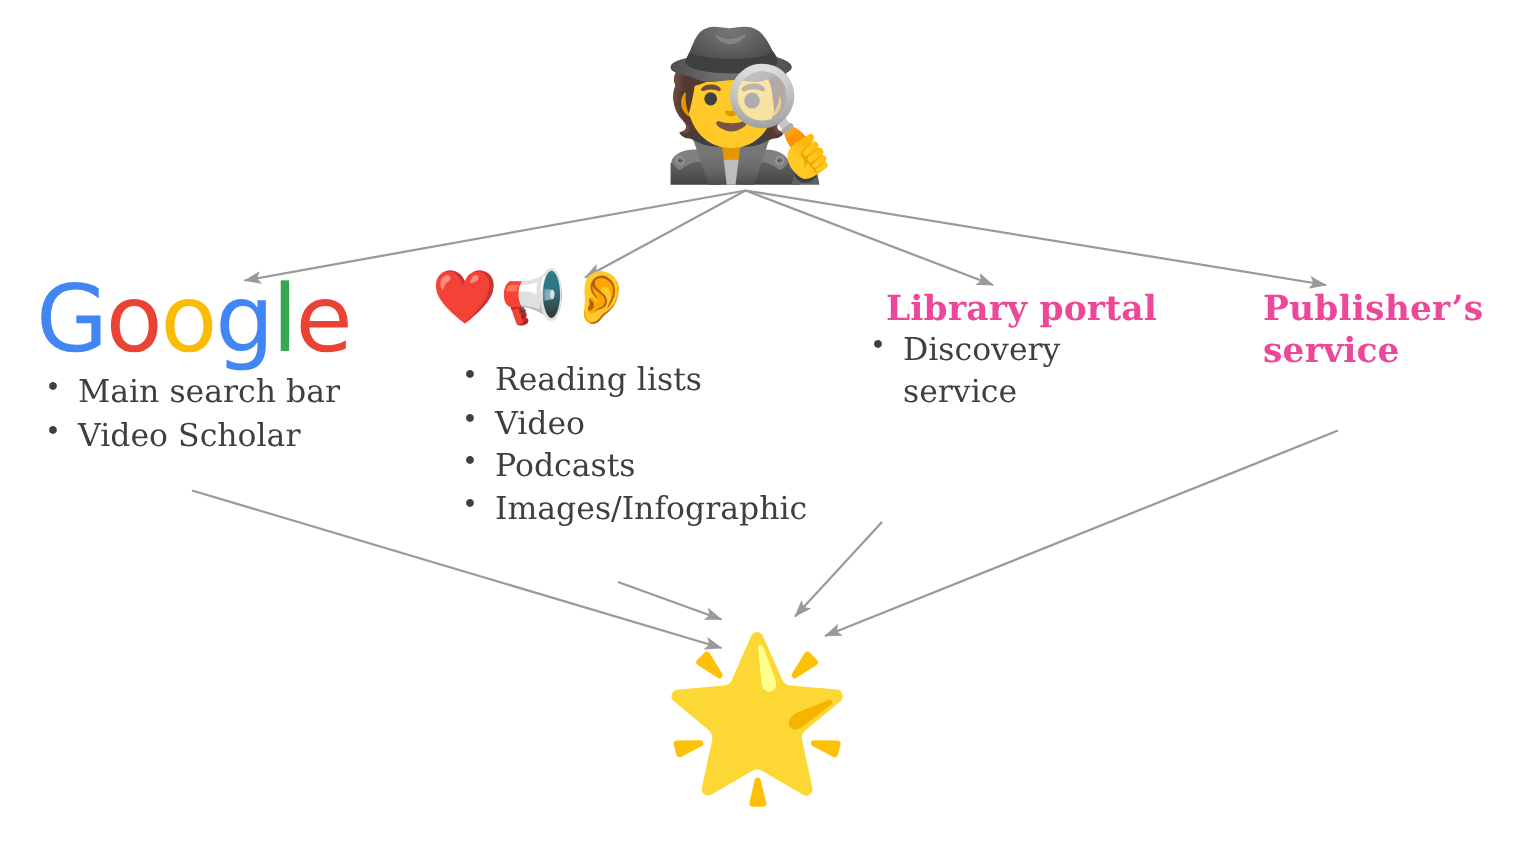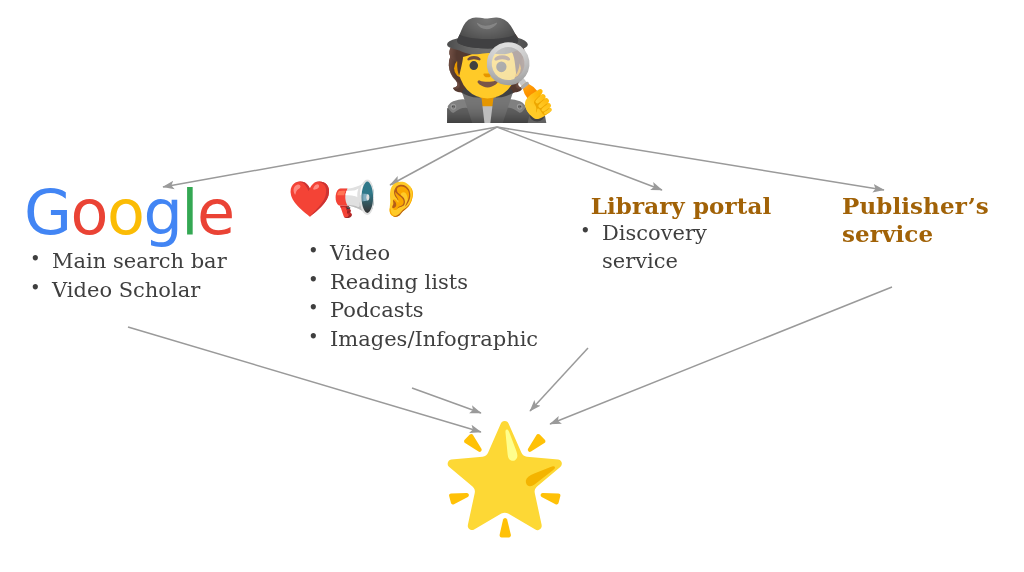--- a/index.html
+++ b/index.html
@@ -55,21 +55,21 @@
   }
   #col-google   { left: 24px;  top: 182px; width: 240px; }
   #col-social   { left: 288px; top: 182px; width: 248px; }
   #col-library  { left: 566px; top: 192px; width: 230px; }
   #col-publisher{ left: 842px; top: 192px; width: 178px; }
 
   .heading {
     font-family: "DejaVu Serif", serif;
     font-weight: bold;
     font-size: 23px;
-    color: #a16207;
+    color: #ec4899;
     letter-spacing: 0.1px;
     line-height: 1.22;
     margin: 0;
   }
   #col-library .heading { text-align: center; }
 
   .icon-row {
     font-family: "DejaVu Sans", sans-serif;
     font-size: 35px;
     line-height: 1;
@@ -152,22 +152,22 @@
     <ul class="bullets" id="list-google">
       <li>Main search bar</li>
       <li>Video Scholar</li>
     </ul>
   </div>
 
   <div class="column" id="col-social">
     <div class="icon-row"><span>❤️</span><span>📢</span><span>👂</span></div>
 
     <ul class="bullets" id="list-social">
+      <li>Reading lists</li>
       <li>Video</li>
-      <li>Reading lists</li>
       <li>Podcasts</li>
       <li>Images/Infographic</li>
     </ul>
   </div>
 
   <div class="column" id="col-library">
     <div class="heading">Library portal</div>
     <ul class="bullets" id="list-library">
       <li>Discovery service</li>
     </ul>

